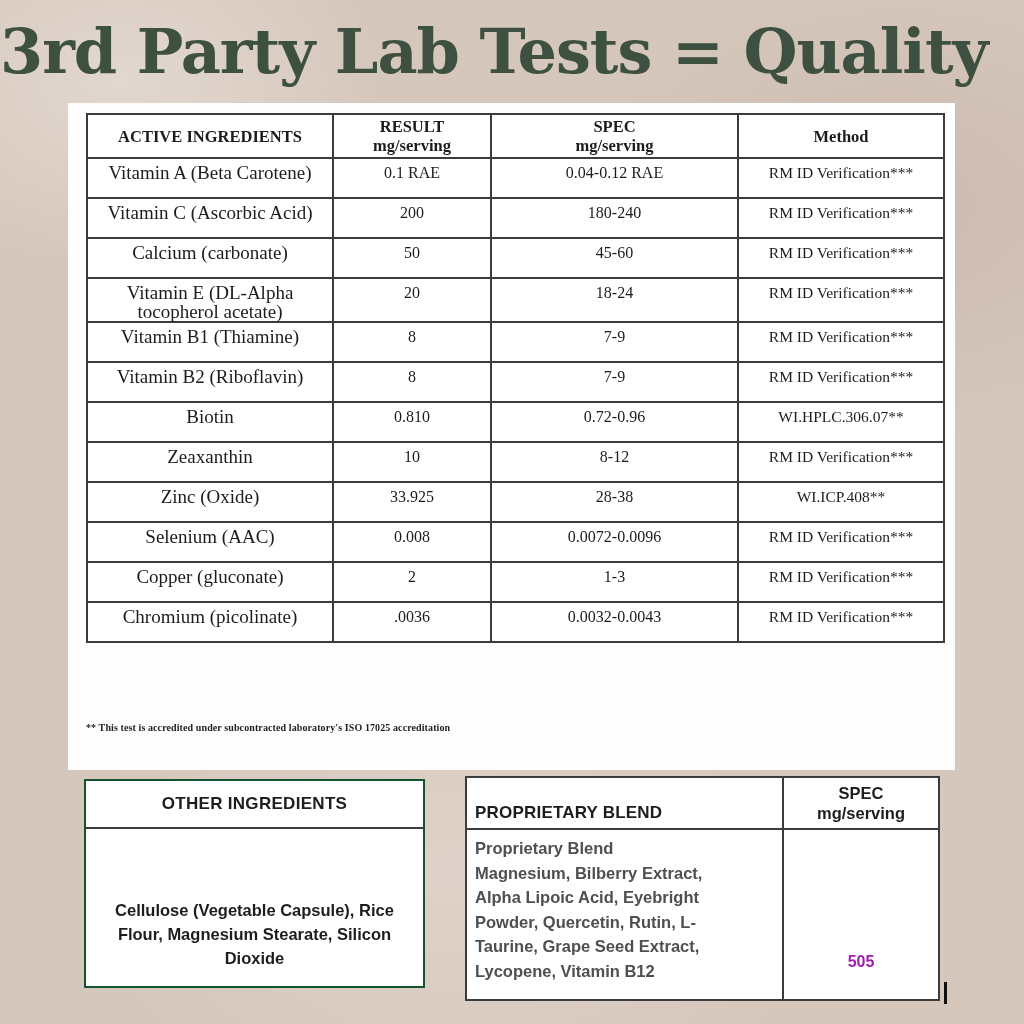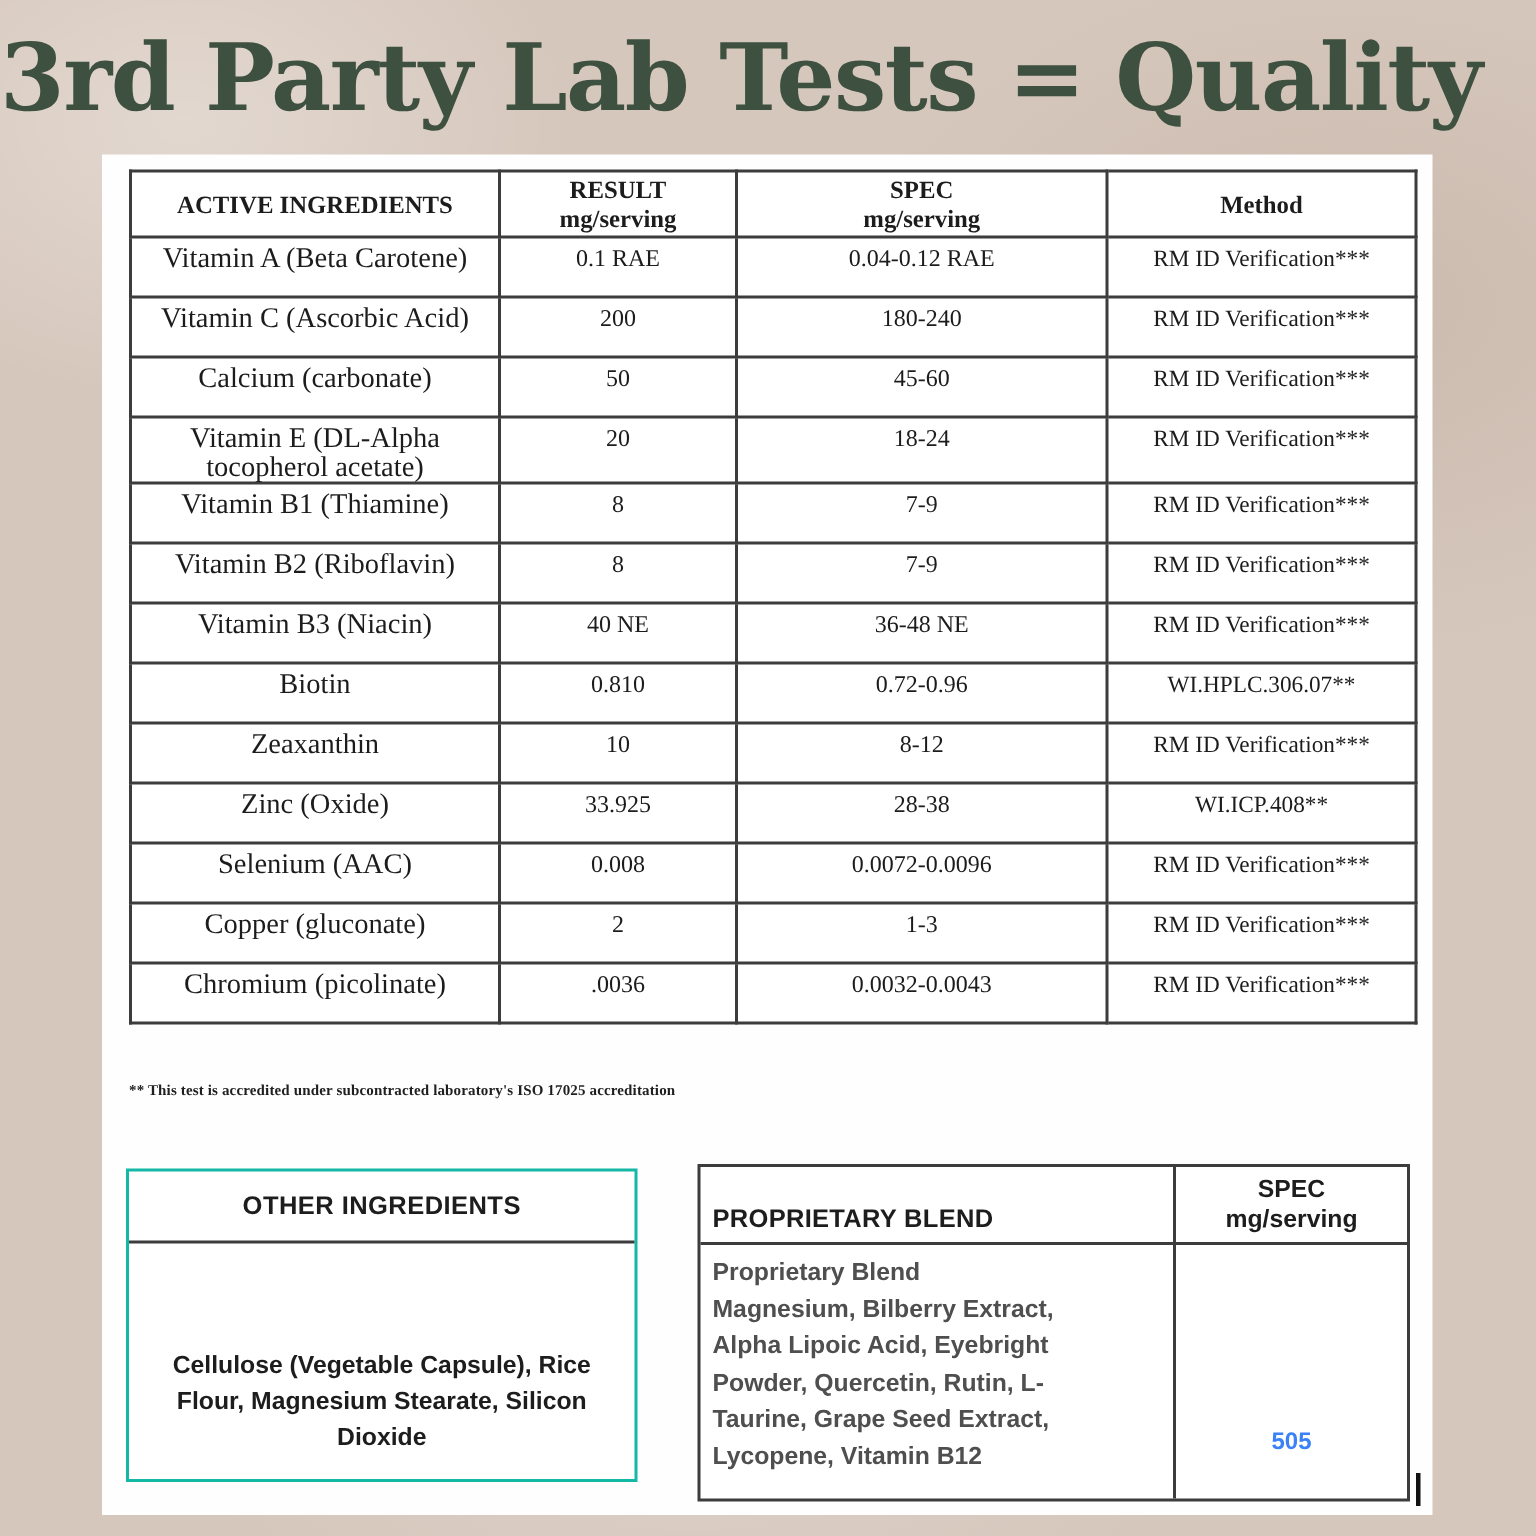--- a/index.html
+++ b/index.html
@@ -14,21 +14,21 @@
       radial-gradient(ellipse 280px 180px at 30% 40%, rgba(255,255,255,.16), transparent 60%);
     font-family:"Liberation Sans", sans-serif;
   }
   .title{
     position:absolute;top:0;left:0;width:924px;height:102px;line-height:104px;
     text-align:center;white-space:nowrap;
     font-family:"DejaVu Serif", serif;font-weight:bold;font-size:62px;letter-spacing:-1px;
     color:#3e5140;
   }
   .panel{
-    position:absolute;left:68px;top:103px;width:887px;height:907px;background:#fefefe;
+    position:absolute;left:68px;top:103px;width:887px;height:667px;background:#fefefe;
   }
   table.main{
     position:absolute;left:18px;top:10px;width:857px;
     border-collapse:collapse;table-layout:fixed;
     font-family:"Liberation Serif", serif;color:#1c1c1c;background:#fff;
   }
   table.main th, table.main td{border:2px solid #3c3c3c;box-sizing:border-box;}
   table.main col.c1{width:246px;} table.main col.c2{width:158px;}
   table.main col.c3{width:247px;} table.main col.c4{width:206px;}
   table.main tr{height:40px;}
@@ -43,21 +43,21 @@
   }
   table.main td.ing{font-weight:normal;font-size:19px;white-space:pre-line;border-radius:14px;}
   table.main td.method{font-size:15.5px;}
   .footnotes{
     position:absolute;left:18px;top:614px;width:820px;
     font-family:"Liberation Serif", serif;font-weight:bold;
     font-size:10px;line-height:21px;color:#1f1f1f;letter-spacing:.1px;
   }
   .other-table{
     position:absolute;left:16px;top:676px;width:341px;height:209px;
-    border:2px solid #14b8a6;box-sizing:border-box;background:#fff;
+    border:2px solid #14532d;box-sizing:border-box;background:#fff;
     display:flex;flex-direction:column;
   }
   .other-header{
     height:48px;border-bottom:2px solid #3c3c3c;box-sizing:border-box;
     display:flex;align-items:center;justify-content:center;
     font-weight:bold;font-size:17px;color:#1d1d1d;letter-spacing:.3px;
   }
   .other-body{
     flex:1;display:flex;align-items:flex-end;justify-content:center;
     text-align:center;font-weight:bold;font-size:16.5px;line-height:24px;
@@ -79,21 +79,21 @@
     font-weight:bold;font-size:16.5px;line-height:20px;color:#1d1d1d;white-space:pre-line;
   }
   .prop-bcell-left{
     border-right:2px solid #3c3c3c;box-sizing:border-box;
     padding:6px 6px 0 8px;white-space:pre-line;
     font-weight:bold;font-size:16.5px;line-height:24.5px;color:#4f4f4f;
   }
   .prop-bcell-right{position:relative;}
   .prop-spec-value{
     position:absolute;left:0;bottom:28px;width:100%;text-align:center;
-    font-size:16px;color:#3b82f6;font-weight:bold;margin-top:22px;
+    font-size:16px;color:#a21caf;font-weight:bold;margin-top:22px;
   }
   .cursor-mark{position:absolute;left:944px;top:982px;width:3px;height:22px;background:#111;}
 </style>
 </head>
 <body>
 
 <div class="title">3rd Party Lab Tests = Quality</div>
 
 <div class="panel">
 
@@ -144,26 +144,20 @@
       <td>7-9</td>
       <td class="method">RM ID Verification***</td>
     </tr>
     <tr>
       <td class="ing">Vitamin B2 (Riboflavin)</td>
       <td>8</td>
       <td>7-9</td>
       <td class="method">RM ID Verification***</td>
     </tr>
     <tr>
-      <td class="ing">Vitamin B3 (Niacin)</td>
-      <td>40 NE</td>
-      <td>36-48 NE</td>
-      <td class="method">RM ID Verification***</td>
-    </tr>
-    <tr>
       <td class="ing">Biotin</td>
       <td>0.810</td>
       <td>0.72-0.96</td>
       <td class="method">WI.HPLC.306.07**</td>
     </tr>
     <tr>
       <td class="ing">Zeaxanthin</td>
       <td>10</td>
       <td>8-12</td>
       <td class="method">RM ID Verification***</td>

